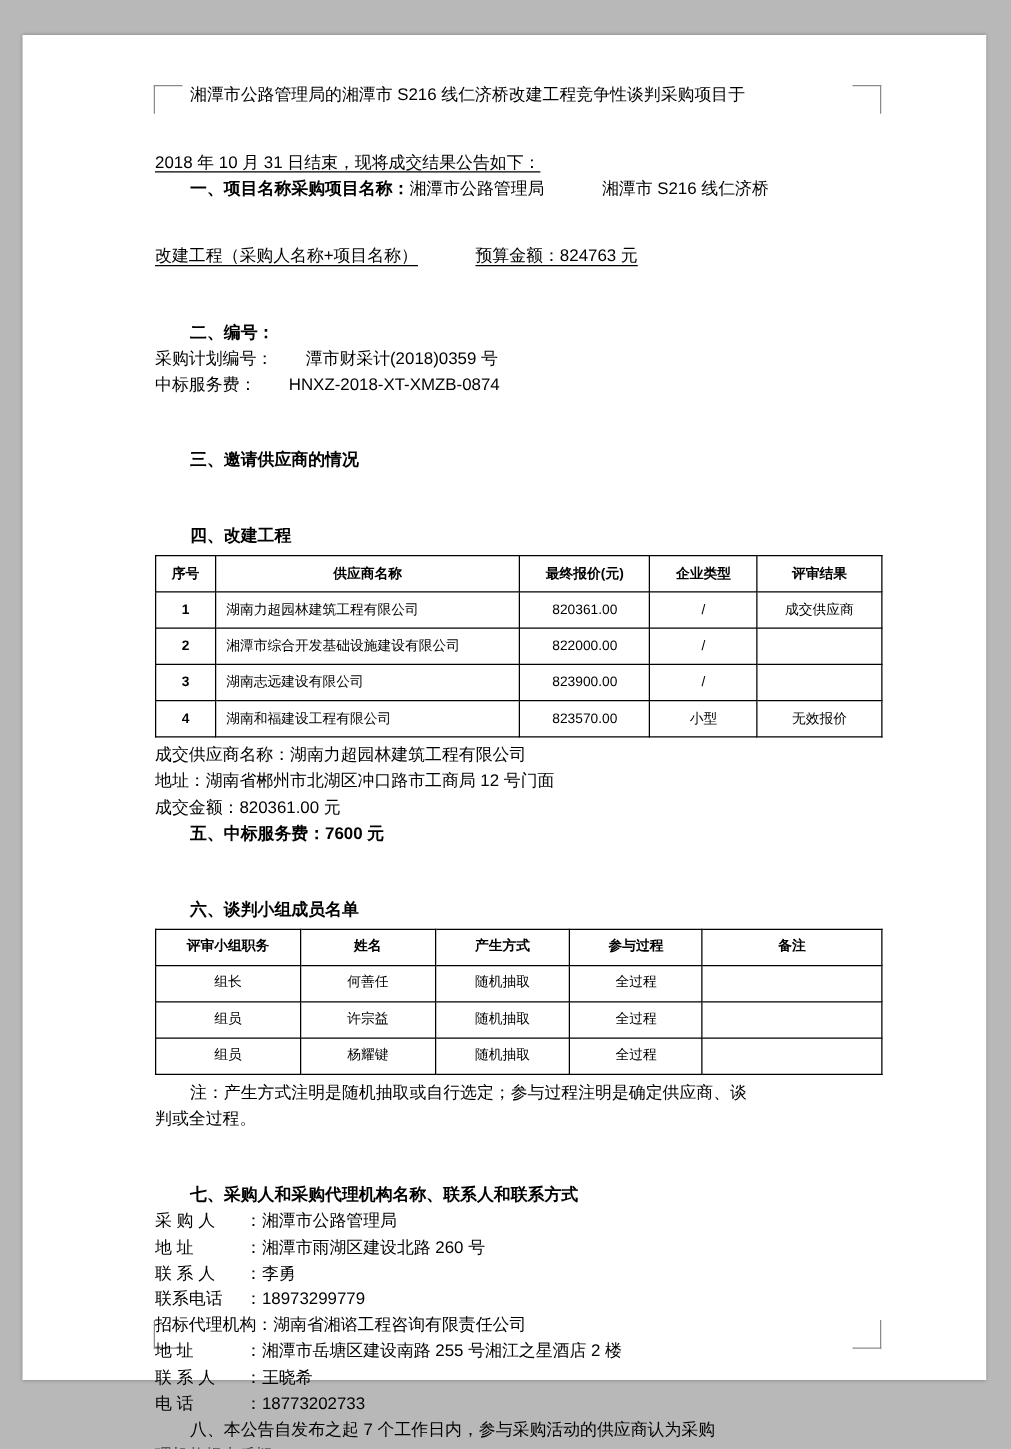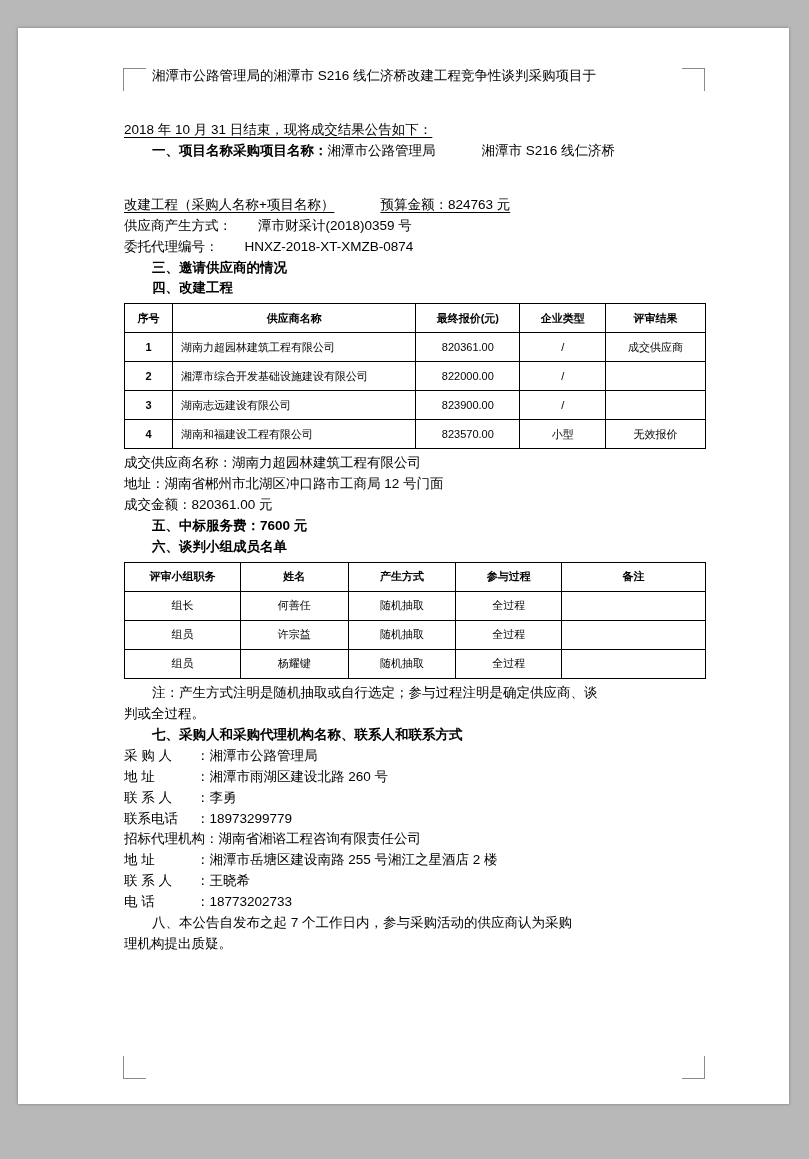--- a/index.html
+++ b/index.html
@@ -93,43 +93,44 @@
   .t2 col.c2 { width: 108px; }
   .t2 col.c3 { width: 108px; }
   .t2 col.c4 { width: 106px; }
   .t2 col.c5 { width: 144px; }
 
   .label-col {
     display: inline-block;
     min-width: 72px;
   }
   .tight-lines .p { line-height: 1.55; }
-  .sec-title { font-weight: bold; }
+  .sec-title { font-weight: bold; margin-top: 40px; }
   .small-note { text-indent: 28px; }
 </style>
 </head>
 <body>
 
 <div class="page-wrap">
   <div class="page">
     <div class="crop tl"></div>
     <div class="crop tr"></div>
     <div class="crop bl"></div>
     <div class="crop br"></div>
 
     <div class="content tight-lines">
 
       <p class="p indent2"><span>湘潭市公路管理局的</span><span>湘潭市 S216 线仁济桥改建工程竞争性谈判采购项目于</span></p>
       <p class="p underline-block">2018 年 10 月 31 日结束，现将成交结果公告如下：</p>
 
       <p class="p indent2"><span class="sec-title">一、项目名称采购项目名称：</span><span>湘潭市公路管理局</span><span class="gap-wide"></span><span>湘潭市 S216 线仁济桥</span></p>
       <p class="p underline-block"><span>改建工程（采购人名称+项目名称）</span><span class="gap-wide"></span><span>预算金额：824763 元</span></p>
 
-      <p class="p"><span>供应商产生方式：</span><span class="gap-mid"></span><span>潭市财采计(2018)0359 号</span></p>
-      <p class="p"><span>委托代理编号：</span><span class="gap-mid"></span><span>HNXZ-2018-XT-XMZB-0874</span></p>
+      <p class="p indent2 sec-title">二、编号：</p>
+      <p class="p"><span>采购计划编号：</span><span class="gap-mid"></span><span>潭市财采计(2018)0359 号</span></p>
+      <p class="p"><span>中标服务费：</span><span class="gap-mid"></span><span>HNXZ-2018-XT-XMZB-0874</span></p>
 
       <p class="p indent2 sec-title">三、邀请供应商的情况</p>
 
       <p class="p indent2 sec-title">四、改建工程</p>
 
       <table class="doc-table t1">
         <colgroup>
             <col class="c1">
             <col class="c2">
             <col class="c3">

